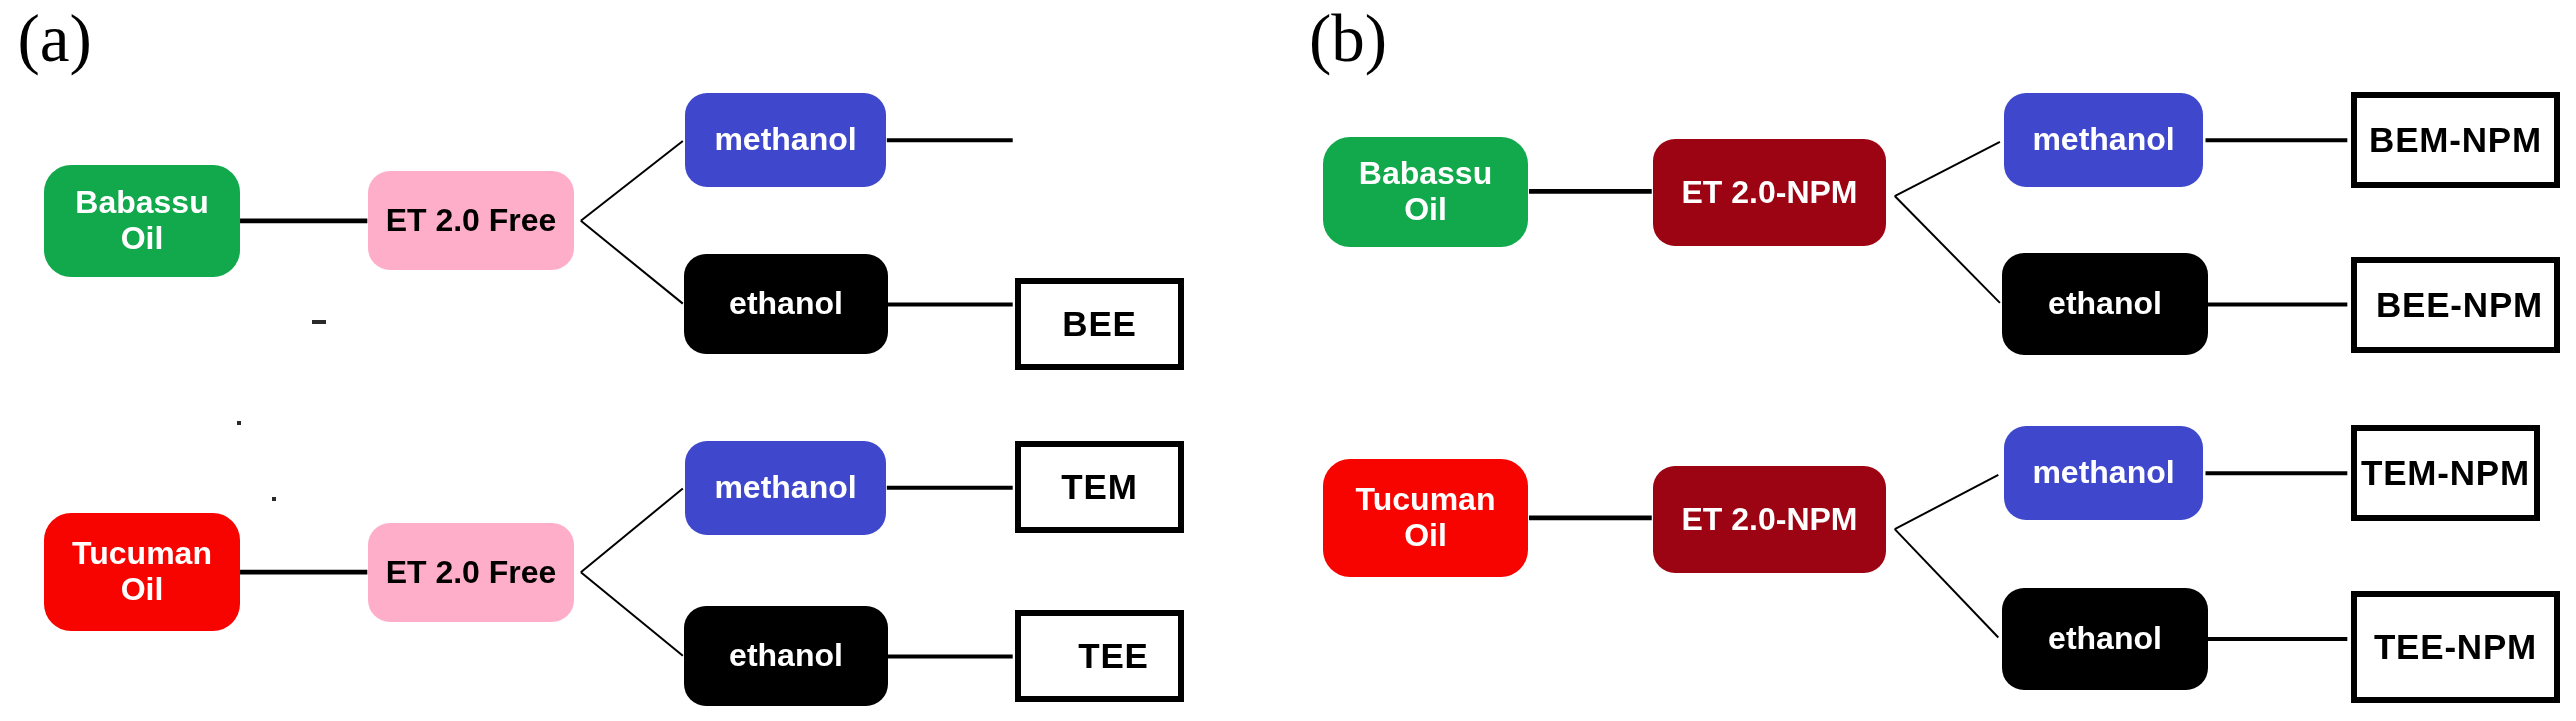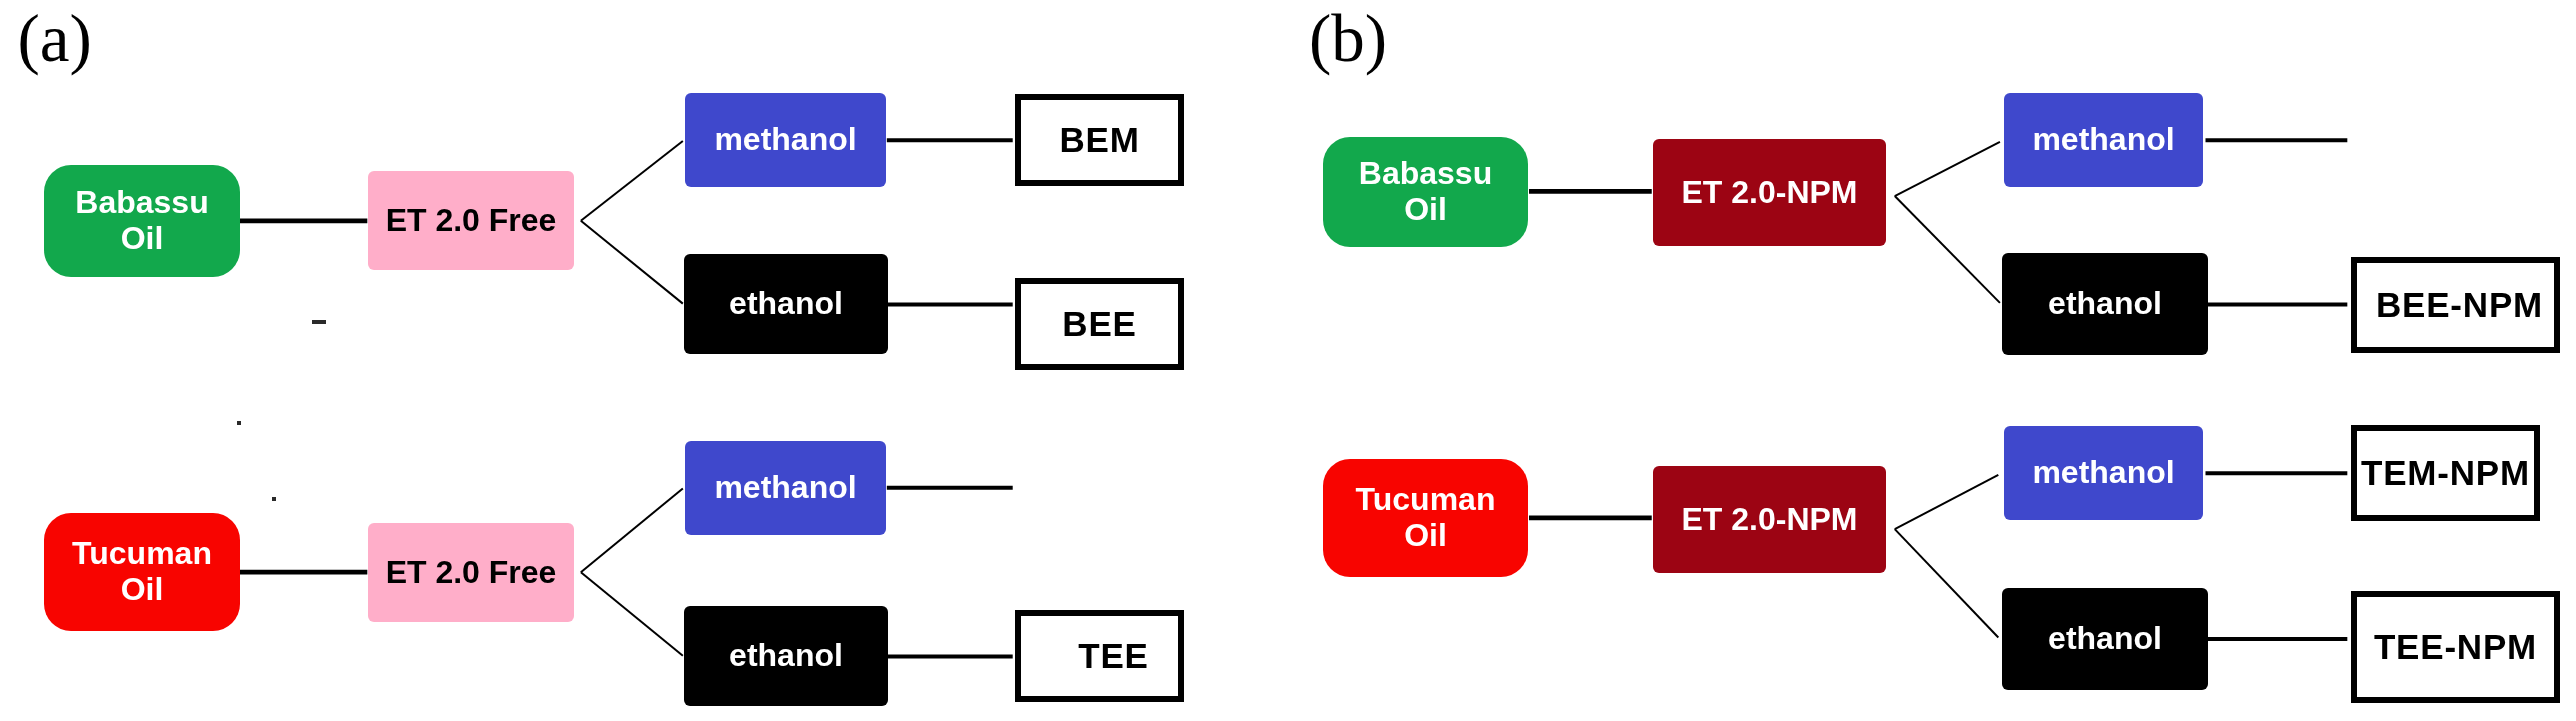--- a/index.html
+++ b/index.html
@@ -20,21 +20,21 @@
   .node {
     position:absolute; z-index:2;
     display:flex; flex-direction:column;
     align-items:center; justify-content:center;
     text-align:center;
     font-weight:bold; font-size:32px;
     line-height:1.12;
     box-sizing:border-box;
   }
   .rounded { border-radius:27px; }
-  .rounded-sm { border-radius:6px; }
+  .rounded-sm { border-radius:22px; }
   .product {
     background:#ffffff;
     border:6.4px solid #000000;
     color:#000000;
     font-size:35px;
     letter-spacing:0.8px;
   }
   .stray { position:absolute; z-index:2; background:#2a2a2a; }
 
   
@@ -118,23 +118,20 @@
   </div>
 
   <div id="a-alc-m1" class="node rounded-sm" style="color: rgb(255, 255, 255); background-color: rgb(63, 72, 204);">
     <span>methanol</span>
   </div>
 
   <div id="a-alc-e1" class="node rounded-sm" style="color: rgb(255, 255, 255); background-color: rgb(0, 0, 0);">
     <span>ethanol</span>
   </div>
 
-  <div id="a-prod-1" class="node product">
-    <span>BEM</span>
-  </div>
 
   <div id="a-prod-2" class="node product">
     <span>BEE</span>
   </div>
 
   <div id="a-oil-bot" class="node rounded" style="color: rgb(255, 255, 255); background-color: rgb(248, 4, 0);">
     <span>Tucuman</span>
     <span>Oil</span>
   </div>
 
@@ -143,20 +140,23 @@
   </div>
 
   <div id="a-alc-m2" class="node rounded-sm" style="color: rgb(255, 255, 255); background-color: rgb(63, 72, 204);">
     <span>methanol</span>
   </div>
 
   <div id="a-alc-e2" class="node rounded-sm" style="color: rgb(255, 255, 255); background-color: rgb(0, 0, 0);">
     <span>ethanol</span>
   </div>
 
+  <div id="a-prod-3" class="node product">
+    <span>TEM</span>
+  </div>
 
   <div id="a-prod-4" class="node product">
     <span>TEE</span>
   </div>
 
   <div id="label-b" class="panel-label">(b)</div>
 
   <div id="b-oil-top" class="node rounded" style="color: rgb(255, 255, 255); background-color: rgb(18, 168, 76);">
     <span>Babassu</span>
     <span>Oil</span>
@@ -167,20 +167,23 @@
   </div>
 
   <div id="b-alc-m1" class="node rounded-sm" style="color: rgb(255, 255, 255); background-color: rgb(63, 72, 204);">
     <span>methanol</span>
   </div>
 
   <div id="b-alc-e1" class="node rounded-sm" style="color: rgb(255, 255, 255); background-color: rgb(0, 0, 0);">
     <span>ethanol</span>
   </div>
 
+  <div id="b-prod-1" class="node product">
+    <span>BEM-NPM</span>
+  </div>
 
   <div id="b-prod-2" class="node product">
     <span>BEE-NPM</span>
   </div>
 
   <div id="b-oil-bot" class="node rounded" style="color: rgb(255, 255, 255); background-color: rgb(248, 4, 0);">
     <span>Tucuman</span>
     <span>Oil</span>
   </div>
 

